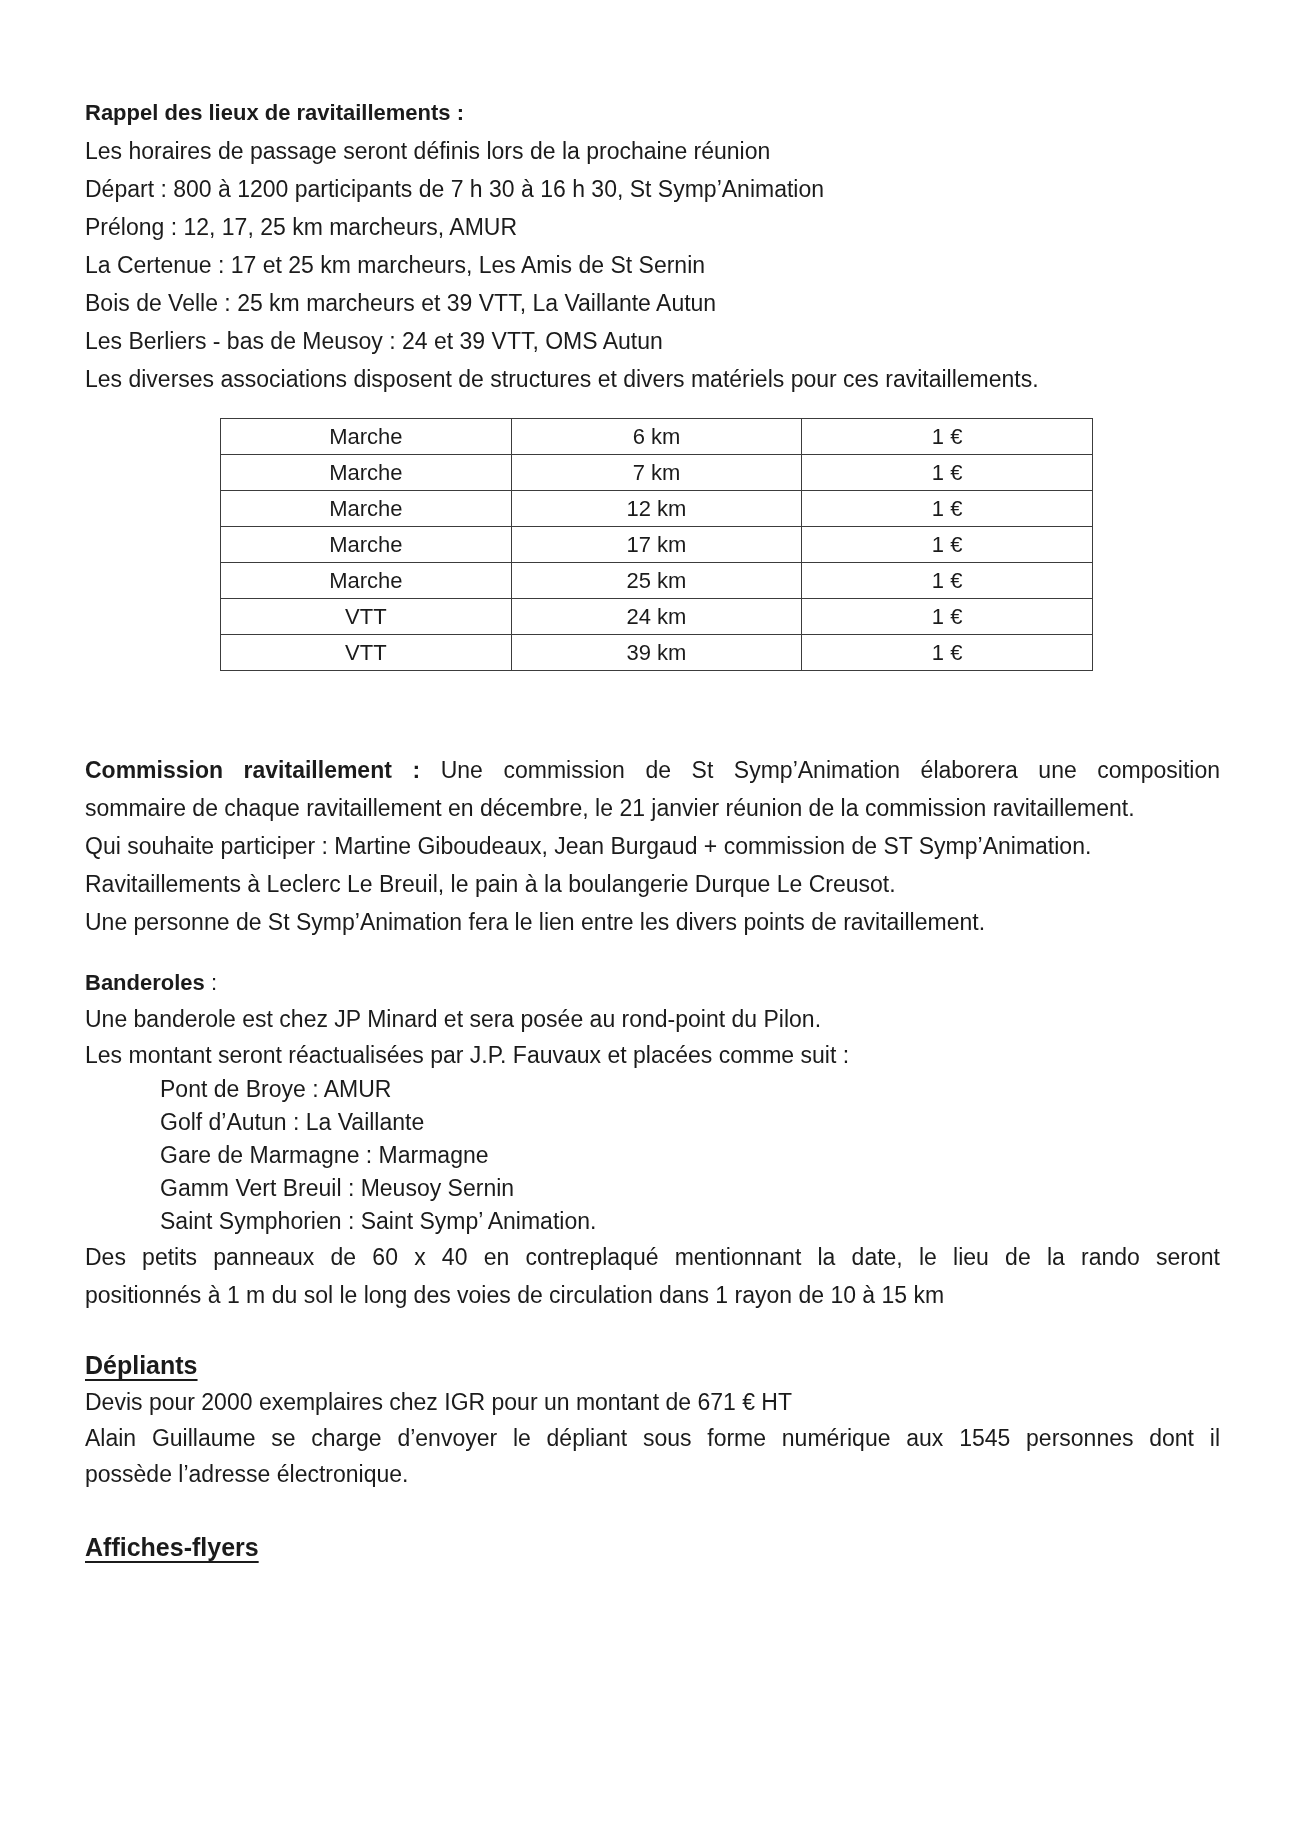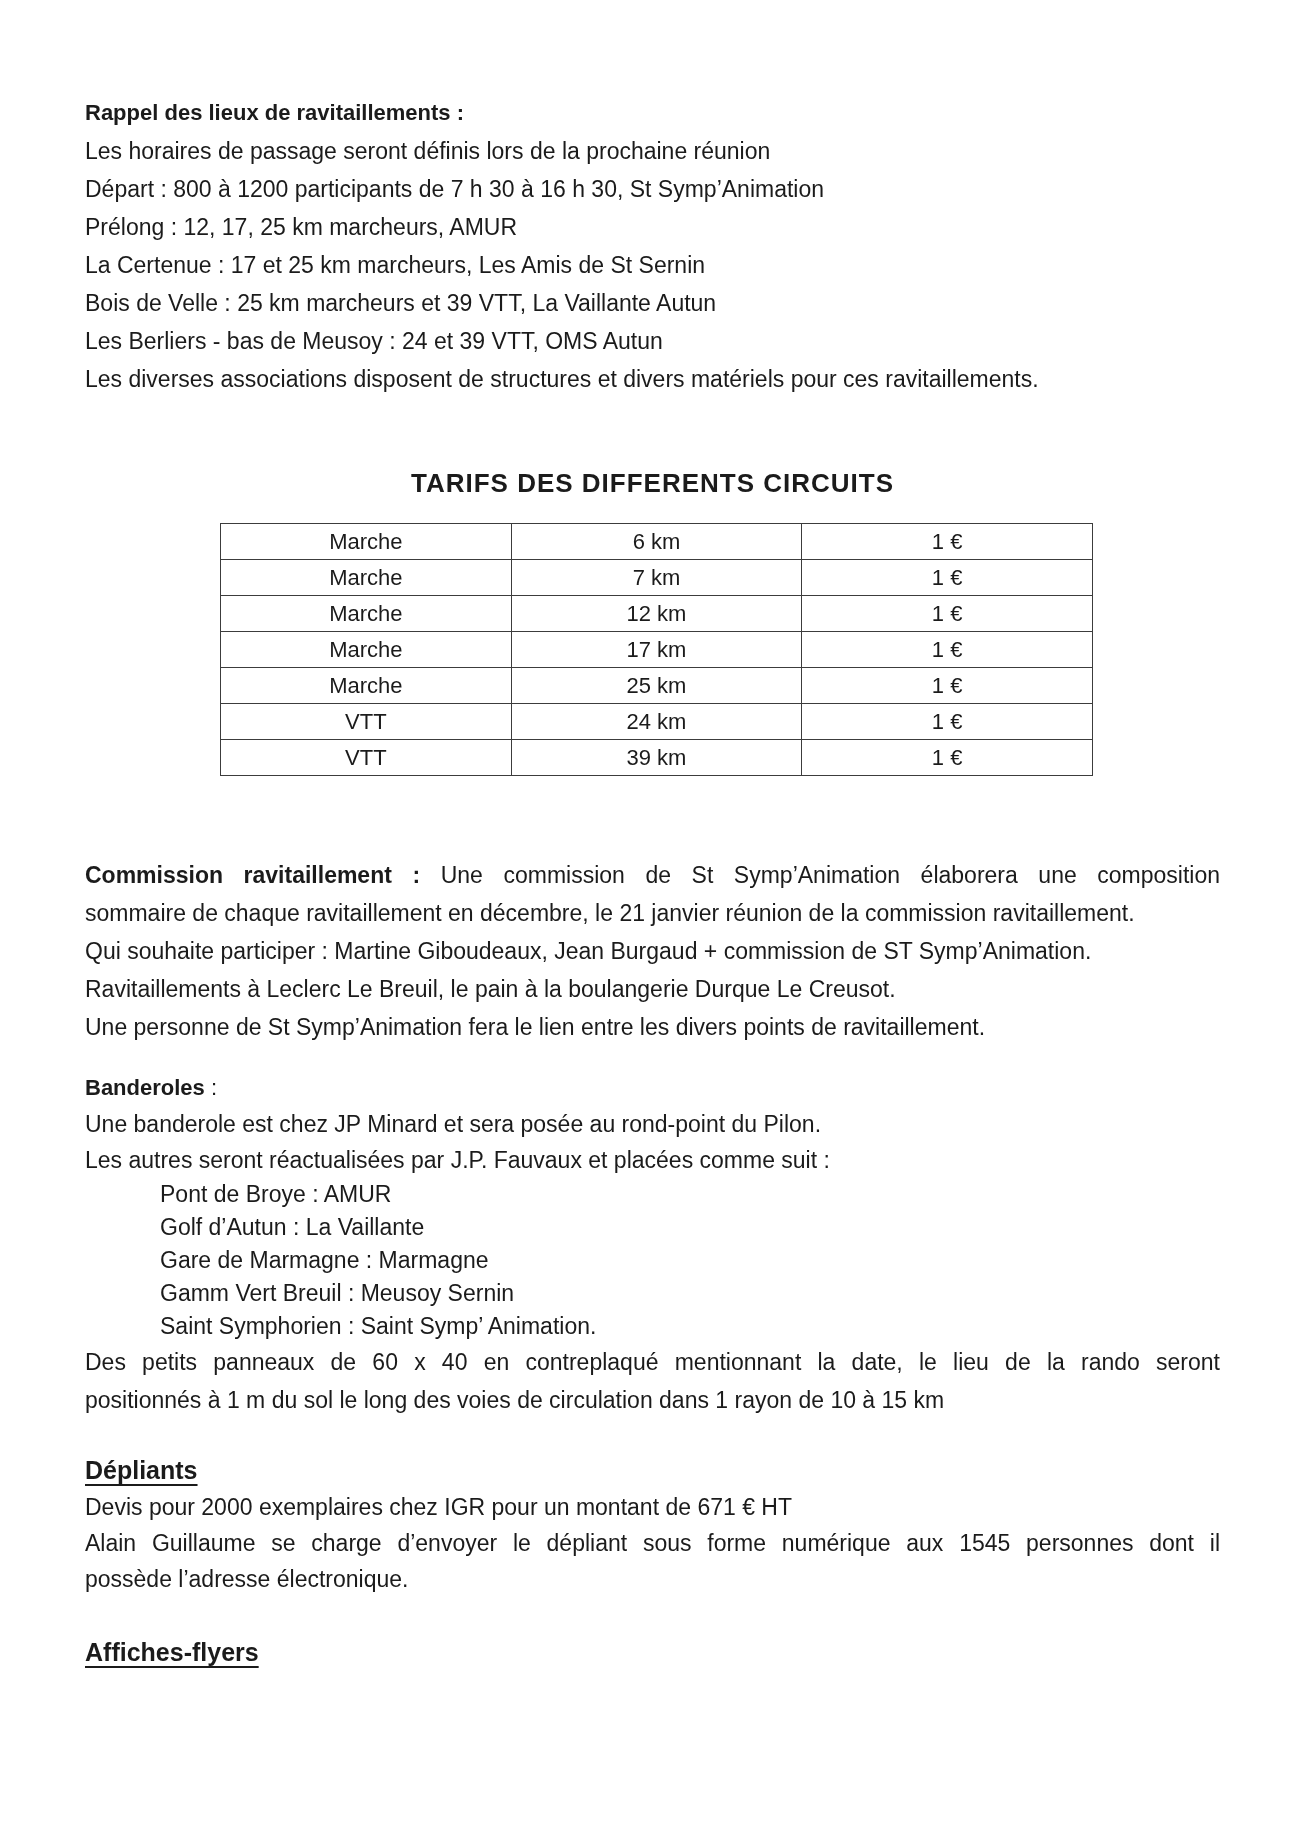--- a/index.html
+++ b/index.html
@@ -94,21 +94,20 @@
     <div class="top-heading">Rappel des lieux de ravitaillements :</div>
     <div class="line">Les horaires de passage seront définis lors de la prochaine réunion</div>
     <div class="line">Départ : 800 à 1200 participants de 7 h 30 à 16 h 30, St Symp’Animation</div>
     <div class="line">Prélong : 12, 17, 25 km marcheurs, AMUR</div>
     <div class="line">La Certenue :  17 et 25 km marcheurs, Les Amis de St Sernin</div>
     <div class="line">Bois de Velle : 25 km marcheurs et 39 VTT, La Vaillante Autun</div>
     <div class="line">Les Berliers - bas de Meusoy : 24 et 39 VTT, OMS Autun</div>
     <div class="line">Les diverses associations disposent de structures et divers matériels pour ces ravitaillements.</div>
   </div>
 
-  <div class="doc-title">TARIFS DES DIFFERENTS CIRCUITS</div>
 
   <table class="tarifs">
     <tbody>
       <tr>
         <td>Marche</td>
         <td>6 km</td>
         <td>1 €</td>
       </tr>
       <tr>
         <td>Marche</td>
@@ -147,21 +146,21 @@
     <div class="line stretch"><b>Commission ravitaillement :</b> <span>Une commission de St Symp’Animation élaborera une composition</span></div>
     <div class="line">sommaire de chaque ravitaillement en décembre, le 21 janvier réunion de la commission ravitaillement.</div>
     <div class="line">Qui souhaite participer : Martine Giboudeaux, Jean Burgaud + commission de ST Symp’Animation.</div>
     <div class="line">Ravitaillements à Leclerc Le Breuil, le pain à la boulangerie Durque Le Creusot.</div>
     <div class="line">Une personne de St Symp’Animation fera le lien entre les divers points de ravitaillement.</div>
   </div>
 
   <div class="banderoles">
     <div class="section-heading"><span>Banderoles</span><span class="colon"> :</span></div>
     <div class="line">Une banderole est chez JP Minard et sera posée au rond-point du Pilon.</div>
-    <div class="line">Les autres seront réactualisées par J.P. Fauvaux et placées comme suit :</div>
+    <div class="line">Les montant seront réactualisées par J.P. Fauvaux et placées comme suit :</div>
     <div class="indent-list">
       <div class="line">Pont de Broye : AMUR</div>
       <div class="line">Golf d’Autun : La Vaillante</div>
       <div class="line">Gare de Marmagne : Marmagne</div>
       <div class="line">Gamm Vert Breuil : Meusoy Sernin</div>
       <div class="line">Saint Symphorien : Saint Symp’ Animation.</div>
     </div>
     <div class="panneaux">
       <div class="line stretch">Des petits panneaux de 60 x 40 en contreplaqué mentionnant la date, le lieu de la rando seront</div>
       <div class="line">positionnés à 1 m du sol le long des voies de circulation dans 1 rayon de 10 à 15 km</div>

